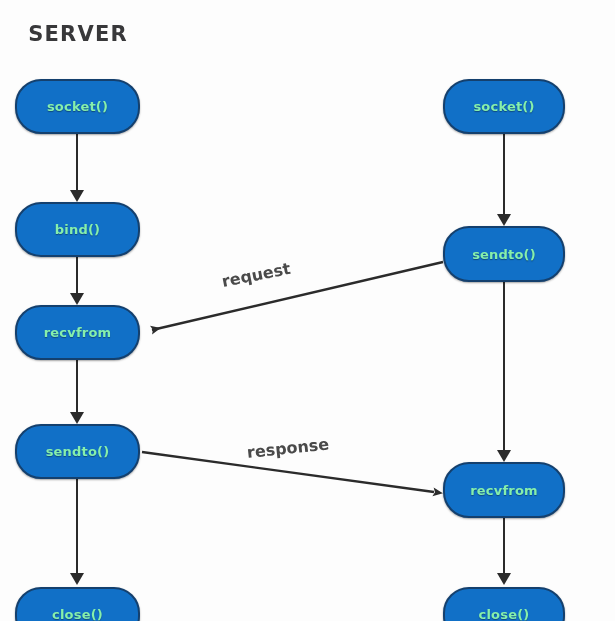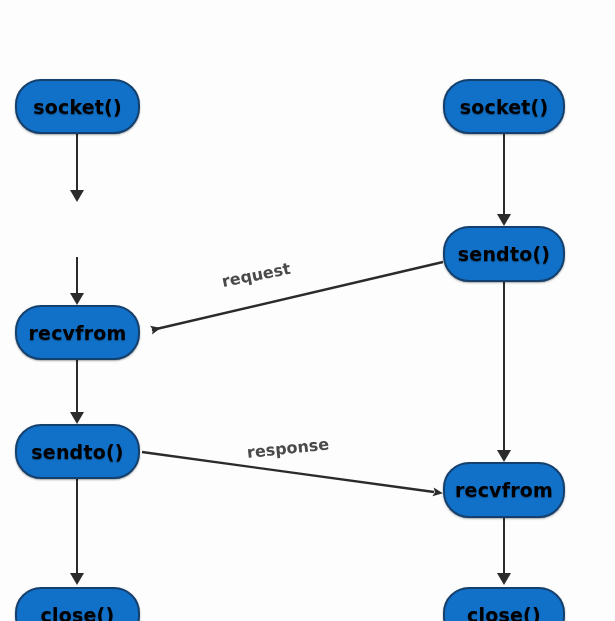--- a/index.html
+++ b/index.html
@@ -39,22 +39,22 @@
     border-radius: 26px;
     box-shadow: 0 1px 2px rgba(0,0,0,0.35);
     display: flex;
     align-items: center;
     justify-content: center;
     z-index: 3;
   }
   .node-label {
     font-family: "DejaVu Sans", sans-serif;
     font-weight: bold;
-    font-size: 19px;
-    color: #000000;
+    font-size: 13px;
+    color: #86efac;
     letter-spacing: 0.2px;
     white-space: nowrap;
     text-shadow: 0 1px 1px rgba(10,40,70,0.55);
   }
 
   
   .vline {
     position: absolute;
     width: 2px;
     background: #2b2b2b;
@@ -90,37 +90,41 @@
     z-index: 4;
   }
   #label-request  { left: 222px; top: 272px; transform: rotate(-11deg); transform-origin: left center; }
   #label-response { left: 247px; top: 443px; transform: rotate(-6deg);  transform-origin: left center; }
 </style>
 </head>
 <body>
 
 <div id="canvas">
 
+  <div class="col-header" id="header-server">SERVER</div>
 
   <div class="vline" style="left:76px; top:134px; height:56px;"></div>
   <div class="varrow" style="left:70px; top:190px;"></div>
 
   <div class="vline" style="left:76px; top:257px; height:36px;"></div>
   <div class="varrow" style="left:70px; top:293px;"></div>
 
   <div class="vline" style="left:76px; top:360px; height:52px;"></div>
   <div class="varrow" style="left:70px; top:412px;"></div>
 
   <div class="vline" style="left:76px; top:478px; height:95px;"></div>
   <div class="varrow" style="left:70px; top:573px;"></div>
 
   <div class="node" style="left:15px; top:79px; width:125px; height:55px;">
     <span class="node-label">socket()</span>
   </div>
 
+  <div class="node" style="left:15px; top:202px; width:125px; height:55px;">
+    <span class="node-label">bind()</span>
+  </div>
 
   <div class="node" style="left:15px; top:305px; width:125px; height:55px;">
     <span class="node-label">recvfrom</span>
   </div>
 
   <div class="node" style="left:15px; top:424px; width:125px; height:55px;">
     <span class="node-label">sendto()</span>
   </div>
 
   <div class="node" style="left:15px; top:587px; width:125px; height:55px;">

